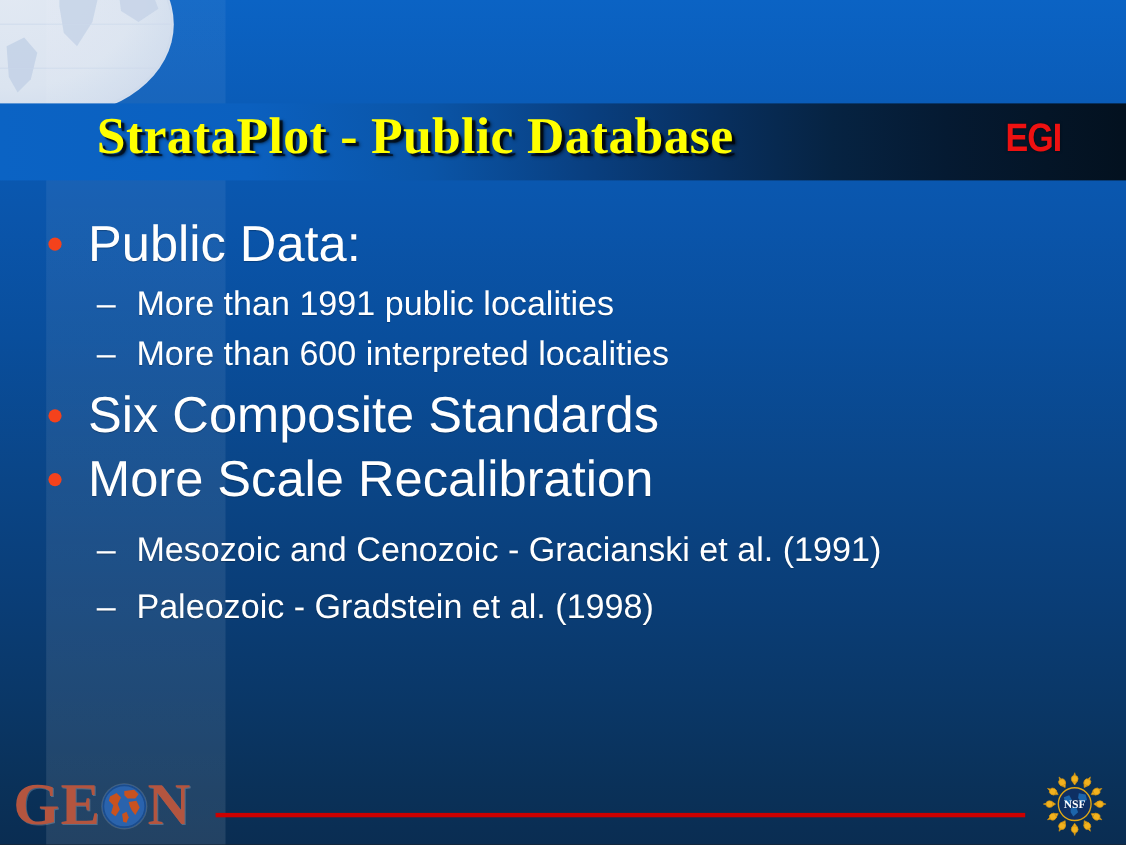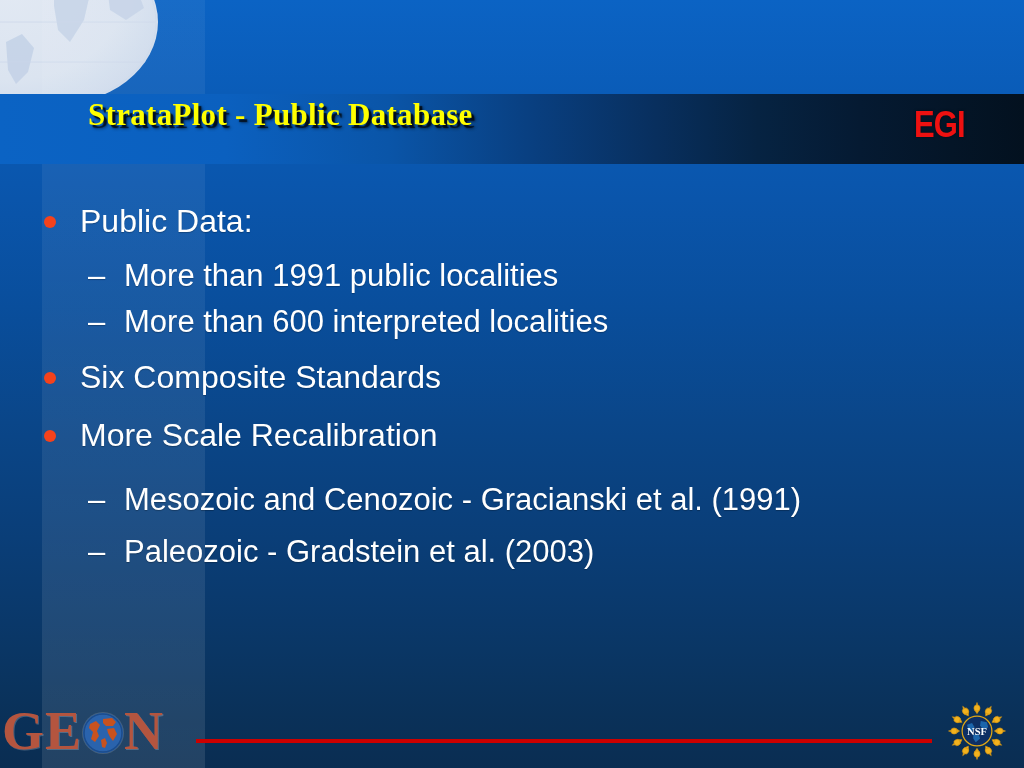--- a/index.html
+++ b/index.html
@@ -69,21 +69,21 @@
         #062342 74%,
         #051a32 84%,
         #041527 93%,
         #03111f 100%);
   }
   #title-text {
     position: absolute;
     left: 88px;
     top: 97px;
     font-family: "Liberation Serif", "DejaVu Serif", serif;
-    font-size: 31px;
+    font-size: 47px;
     font-weight: 700;
     color: #ffff00;
     letter-spacing: 0.3px;
     text-shadow: 3px 3px 1px rgba(0,0,0,0.75), 4px 4px 3px rgba(0,0,0,0.45);
     white-space: nowrap;
   }
   #egi-logo {
     position: absolute;
     left: 914px;
     top: 104px;
@@ -101,21 +101,21 @@
   #content {
     position: absolute;
     left: 0;
     top: 196px;
     width: 1024px;
   }
   .bullet-l1 {
     position: relative;
     padding-left: 80px;
     color: #ffffff;
-    font-size: 32px;
+    font-size: 46px;
     line-height: 50px;
     margin: 0 0 8px 0;
     text-shadow: 0 1px 1px rgba(0,0,0,0.25);
   }
   .bullet-l1 .dot {
     position: absolute;
     left: 44px;
     top: 20px;
     width: 12px;
     height: 12px;
@@ -161,21 +161,21 @@
     height: 62px;
     display: flex;
     align-items: center;
     font-family: "Liberation Serif", "DejaVu Serif", serif;
     font-size: 54px;
     font-weight: 700;
     color: #b4553f;
     text-shadow: 1px 1px 0 rgba(255,255,255,0.22);
     letter-spacing: 1px;
   }
-  #geon-logo .geon-pre { margin-left: 2px; font-family: Liberation Serif, serif; }
+  #geon-logo .geon-pre { margin-left: 12px; font-family: Liberation Serif, serif; }
   #geon-globe {
     width: 40px;
     height: 40px;
     border-radius: 50%;
     margin: 0 1px;
     position: relative;
     top: 2px;
     background: #2a5fa8;
     overflow: hidden;
     box-shadow: 0 0 0 1px rgba(255,255,255,0.15);
@@ -255,21 +255,21 @@
 
     <div class="bullet-l2">
       <span class="dash">–</span>
       <span>Mesozoic and Cenozoic - Gracianski et al. (1991)</span>
     </div>
 
     <div class="gap-sm"></div>
 
     <div class="bullet-l2">
       <span class="dash">–</span>
-      <span>Paleozoic - Gradstein et al. (2003)</span>
+      <span>Paleozoic - Gradstein et al. (1998)</span>
     </div>
 
   </div>
 
   <div id="bottom-rule"></div>
 
   <div id="geon-logo">
     <span class="geon-pre">GE</span>
     <span id="geon-globe">
       <svg viewBox="0 0 40 40" aria-hidden="true">

